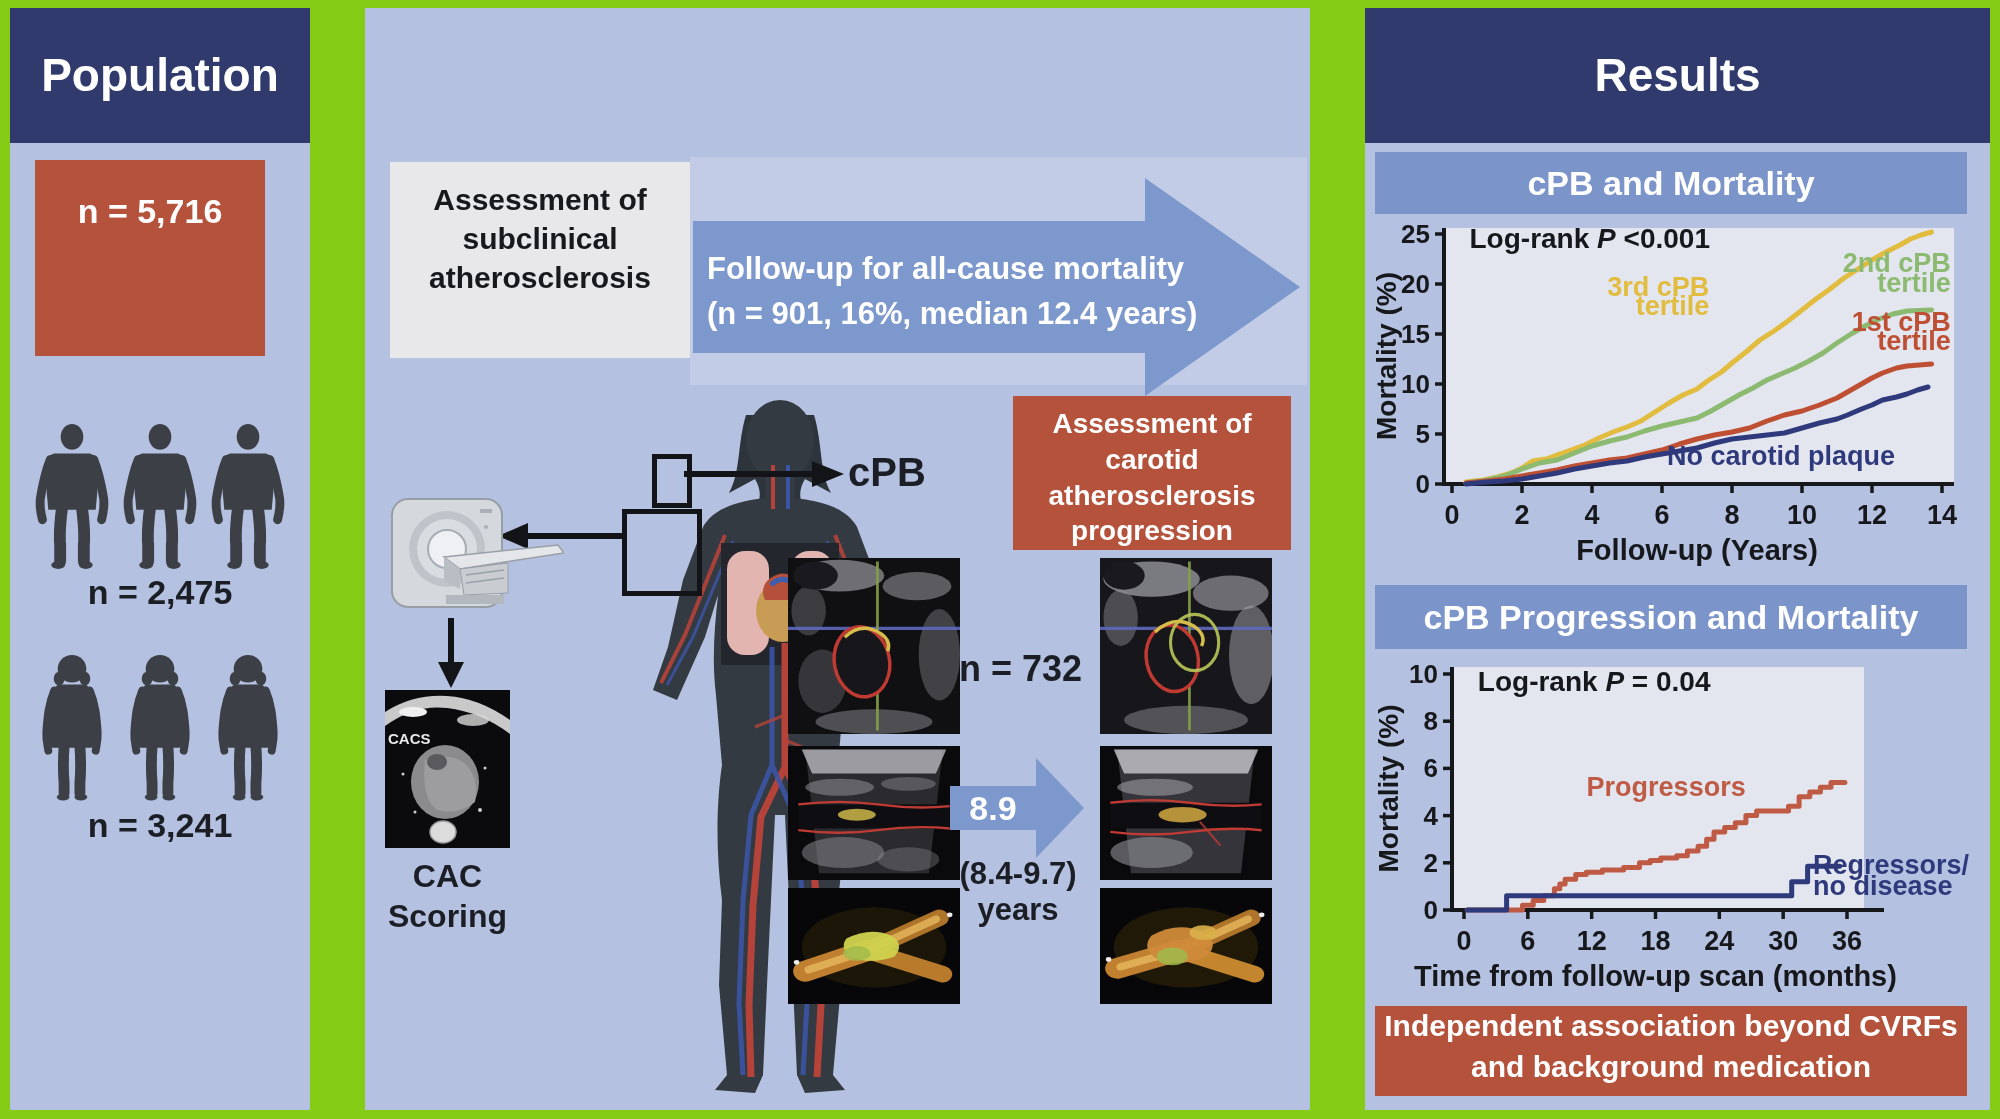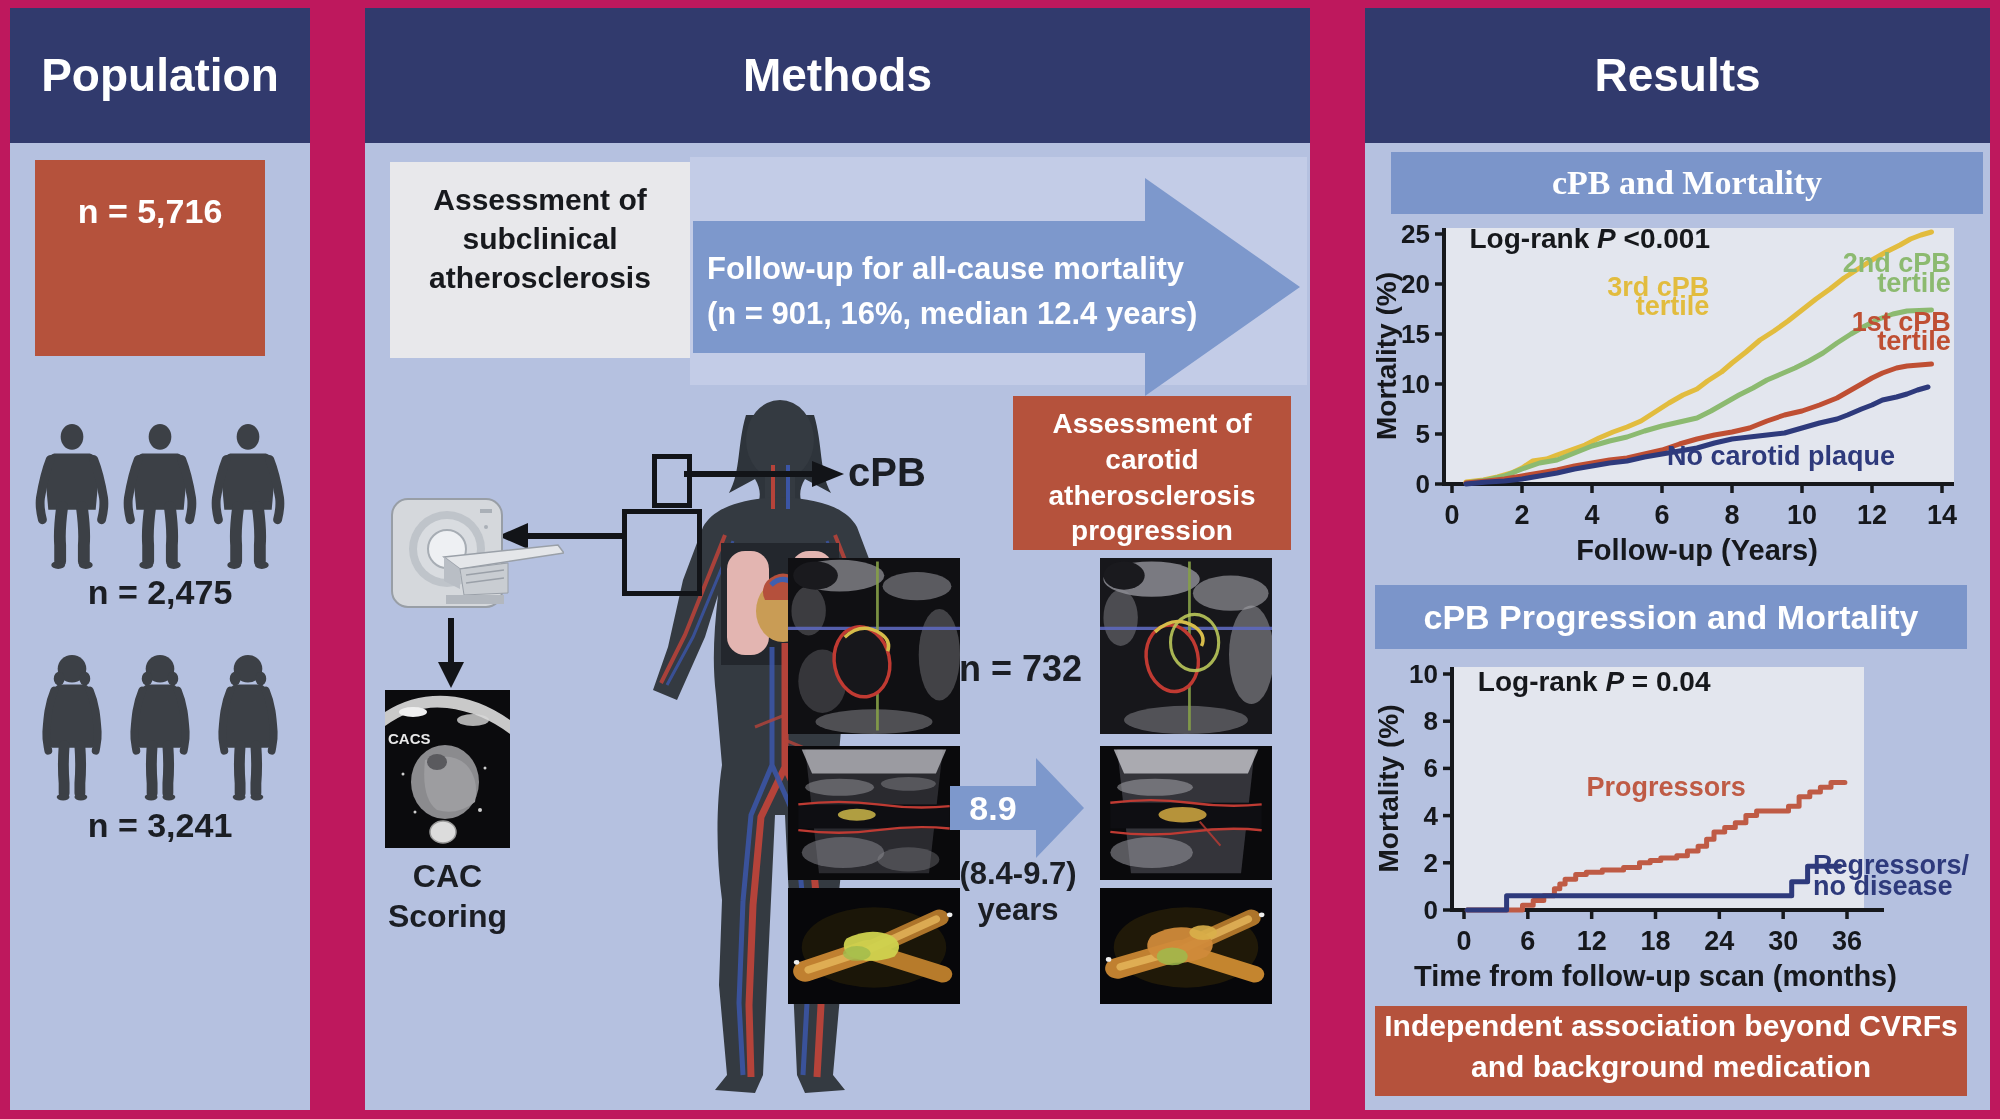--- a/index.html
+++ b/index.html
@@ -1,16 +1,16 @@
 <!DOCTYPE html>
 <html><head>
 <meta charset="utf-8">
 <style>
   html,body{margin:0;padding:0;background:#ffffff;}
-  #canvas{position:relative;width:2000px;height:1119px;background:#be185d;
+  #canvas{position:relative;width:2000px;height:1119px;background:#84cc16;
           font-family:"Liberation Sans",sans-serif;overflow:hidden;}
   .abs{position:absolute;}
   .panel{position:absolute;top:8px;height:1102px;background:#b5c1e0;}
   .panel-header{position:absolute;left:0;top:0;width:100%;height:135px;background:#313a6d;
     color:#ffffff;font-size:46px;font-weight:700;text-align:center;line-height:135px;}
   .redbox{background:#b5523c;color:#ffffff;font-weight:700;text-align:center;}
   .blue-bar{background:#7b95ca;color:#ffffff;font-weight:700;font-size:34px;text-align:center;}
   .blacktext{color:#1b1e24;font-weight:700;}
   .centered{text-align:center;}
   .kbox{border:5px solid #121418;background:transparent;}
@@ -73,21 +73,20 @@
           <use href="#female-sil"></use>
         </svg>
       <svg width="84" height="150" viewBox="0 0 84 152">
           <use href="#female-sil"></use>
         </svg>
     </div>
     <div class="abs blacktext centered" style="left:0;top:798px;width:300px;font-size:34px;">n = 3,241</div>
   </div>
 
   <div class="panel" style="left:365px;width:945px;">
-    <div class="panel-header">Methods</div>
 
     <div class="abs" style="left:325px;top:149px;width:617px;height:228px;background:#c3cce7;"></div>
 
     <div class="abs centered" style="left:25px;top:154px;width:300px;height:196px;background:#e8e8eb;color:#17191d;font-weight:700;font-size:30px;line-height:1.3;padding-top:18px;box-sizing:border-box;">
       <div>Assessment of</div>
       <div>subclinical</div>
       <div>atherosclerosis</div>
     </div>
 
     <svg class="abs" style="left:328px;top:170px;" width="607" height="218" viewBox="0 0 607 218">
@@ -271,21 +270,21 @@
       <ellipse cx="42" cy="46" rx="9" ry="6" fill="#9fba4c" opacity=".85"></ellipse>
       <ellipse cx="60" cy="30" rx="8" ry="5" fill="#d9b04a" opacity=".9"></ellipse>
       <circle cx="5" cy="48" r="1.6" fill="#eeeeee"></circle>
         <circle cx="94" cy="18" r="1.6" fill="#eeeeee"></circle>
     </svg>
   </div>
 
   <div class="panel" style="left:1365px;width:625px;">
     <div class="panel-header">Results</div>
 
-    <div class="abs blue-bar" style="left:26px;top:144px;width:592px;height:62px;line-height:62px;font-family:Liberation Serif, serif;">cPB and Mortality</div>
+    <div class="abs blue-bar" style="left:10px;top:144px;width:592px;height:62px;line-height:62px;">cPB and Mortality</div>
     <svg id="chart-cpb-mortality" class="abs" style="left:7px;top:208px;" width="600" height="360" viewBox="0 0 600 360">
         <rect x="72" y="12" width="510" height="256" fill="#e3e6ee"></rect>
         <path d="M72,12 L72,268 L582,268" stroke="#16181c" stroke-width="4" fill="none"></path>
         <line x1="63" y1="268" x2="72" y2="268" stroke="#16181c" stroke-width="3.5"></line>
         <text x="58" y="277" font-size="26" font-weight="700" text-anchor="end" fill="#16181c">0</text>
         <line x1="63" y1="218" x2="72" y2="218" stroke="#16181c" stroke-width="3.5"></line>
         <text x="58" y="227" font-size="26" font-weight="700" text-anchor="end" fill="#16181c">5</text>
         <line x1="63" y1="168" x2="72" y2="168" stroke="#16181c" stroke-width="3.5"></line>
         <text x="58" y="177" font-size="26" font-weight="700" text-anchor="end" fill="#16181c">10</text>
         <line x1="63" y1="118" x2="72" y2="118" stroke="#16181c" stroke-width="3.5"></line>

